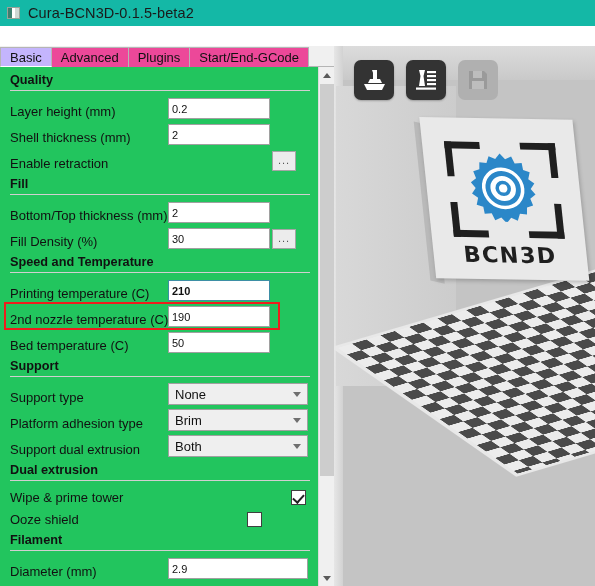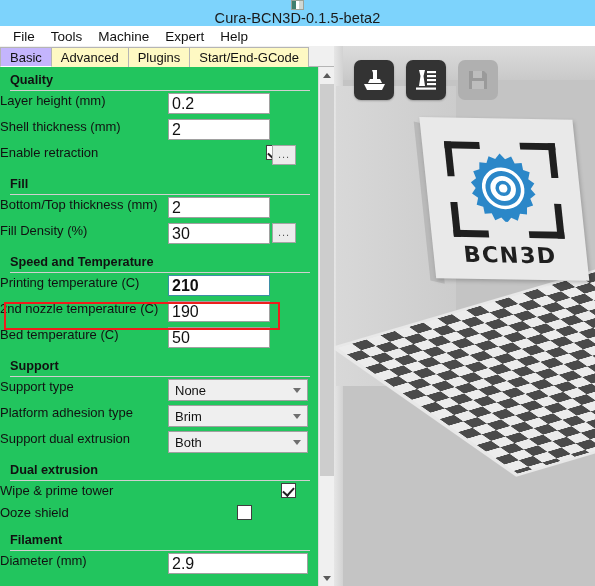--- a/index.html
+++ b/index.html
@@ -7,21 +7,21 @@
     width:595px;height:586px;overflow:hidden;
     font-family:"Liberation Sans", sans-serif;
     background:#ffffff;
     -webkit-font-smoothing:antialiased;
   }
   #app{position:relative;width:595px;height:586px;overflow:hidden;background:#fff;}
 
   
   .titlebar{
     position:absolute;left:0;top:0;width:595px;height:26px;
-    background:#7dd3fc;display:flex;align-items:center;flex-direction:column;
+    background:#14b8a6;display:flex;align-items:center;
   }
   .app-icon{
     width:13px;height:12px;margin-left:7px;margin-right:8px;
     border:1px solid #9aa39a;box-sizing:border-box;
     background:linear-gradient(to right,#3f7f6f 0 35%,#ffffff 35% 62%,#cfd8d4 62% 100%);
   }
   .title-text{font-size:14.5px;color:#1a1a1a;letter-spacing:0.1px;}
 
   
   .menubar{
@@ -34,49 +34,49 @@
 
   
   .tabstrip{
     position:absolute;left:0;top:46px;width:334px;height:21px;
     background:#f0f0f0;border-bottom:1px solid #b5b5b5;
     display:flex;align-items:flex-end;box-sizing:border-box;
   }
   .tab{
     font-size:13px;color:#111;height:20px;line-height:19px;
     padding:0 9px;box-sizing:border-box;
-    border:1px solid #b5b5b5;border-bottom:none;background:#fef9c3;
+    border:1px solid #b5b5b5;border-bottom:none;background:#ec4899;
     margin-right:-1px;cursor:default;position:relative;top:1px;
   }
   .tab.active{background:#c4b5fd;border-bottom:1px solid #ffffff;z-index:3;top:1px;}
 
   
   .settings{
     position:absolute;left:0;top:67px;width:318px;height:519px;
     background:#22c55e;overflow:hidden;
   }
   .sgroup{margin:0;}
   .ghead{
     font-size:12.7px;font-weight:bold;color:#111;
     padding:6px 0 2px 10px;
   }
   .ghead .rule{
     display:block;height:1px;background:#d0d0d0;margin-top:3px;margin-right:8px;
   }
   .row{
-    display:flex;align-items:flex-start;height:26px;box-sizing:border-box;
+    display:flex;align-items:flex-end;height:26px;padding-left:10px;box-sizing:border-box;
     position:relative;
   }
   .row.tight{height:22px;}
   .rlabel{font-size:13px;color:#111;white-space:nowrap;}
   .ctl{position:absolute;}
 
   input.txt{
     font-family:"Liberation Sans", sans-serif;
-    font-size:16px;color:#111;
+    font-size:11px;color:#111;
     height:21px;box-sizing:border-box;
     border:1px solid #a0a0a0;background:#fff;
     padding:0 3px;outline:none;
   }
   input.txt.focused{border:1px solid #3d8fa5;}
   .dots-btn{
     width:24px;height:20px;box-sizing:border-box;
     border:1px solid #a5a5a5;background:#ececec;
     font-size:11px;color:#555;line-height:16px;text-align:center;
     letter-spacing:1px;cursor:default;
@@ -193,27 +193,20 @@
 </head>
 <body>
 
 <div id="app">
 
   <div class="titlebar">
     <div class="app-icon"></div>
     <div class="title-text">Cura-BCN3D-0.1.5-beta2</div>
   </div>
 
-  <div class="menubar">
-    <div class="menu-item">File</div>
-    <div class="menu-item">Tools</div>
-    <div class="menu-item">Machine</div>
-    <div class="menu-item">Expert</div>
-    <div class="menu-item">Help</div>
-  </div>
 
   <div class="tabstrip">
     <div class="tab active">Basic</div>
     <div class="tab">Advanced</div>
     <div class="tab">Plugins</div>
     <div class="tab">Start/End-GCode</div>
   </div>
 
   <div class="settings">
 

